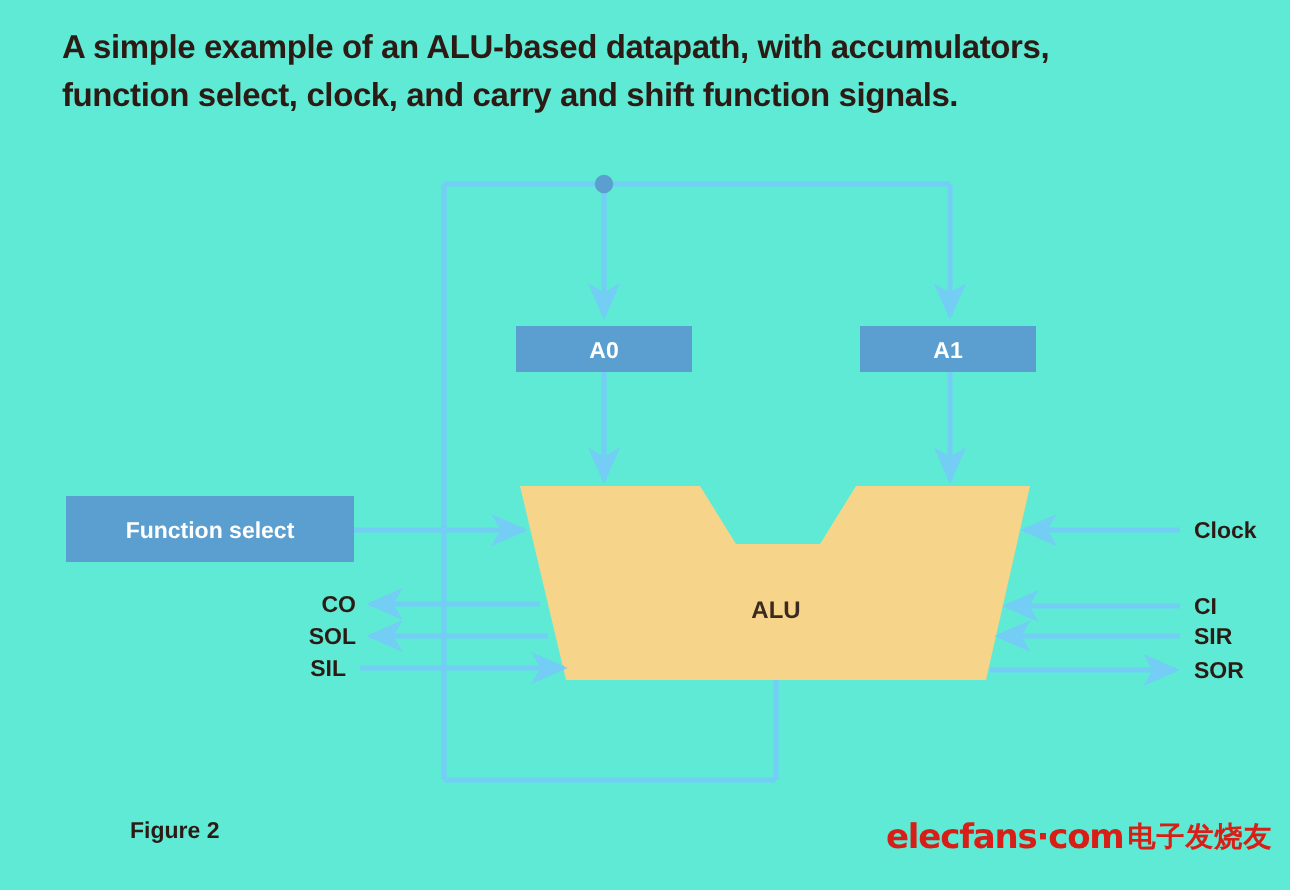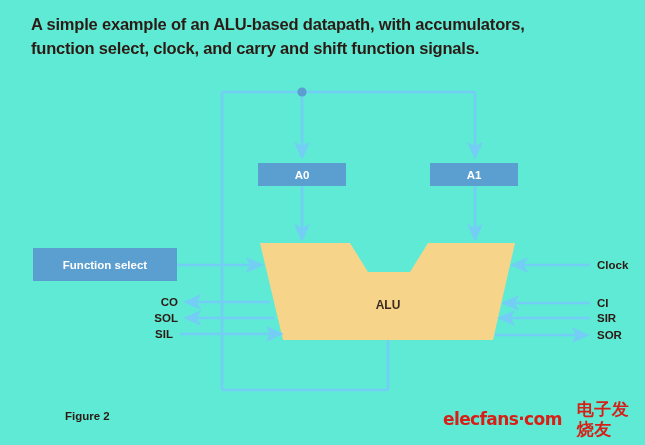--- a/index.html
+++ b/index.html
@@ -49,33 +49,33 @@
     letter-spacing: 0px;
     margin-left: 32px;
   }
   .logo {
     position: absolute;
     left: 443px;
     top: 406px;
     height: 26px;
     display: flex;
     align-items: center;
-    gap: 15px;
+    gap: 2px;
   }
   .logo-latin {
     font-family: "DejaVu Sans", sans-serif;
     font-size: 17px;
     font-weight: bold;
     color: #d81f17;
     letter-spacing: -0.6px;
     line-height: 20px;
   }
   .logo-cn {
     font-family: "DejaVu Sans", sans-serif;
-    font-size: 17px;
+    font-size: 14px;
     font-weight: bold;
     color: #d81f17;
     letter-spacing: 0.5px;
     line-height: 20px;
   }
   .svg-text-box {
     font-family: "Liberation Sans", sans-serif;
     font-size: 11.5px;
     font-weight: bold;
     fill: #ffffff;

